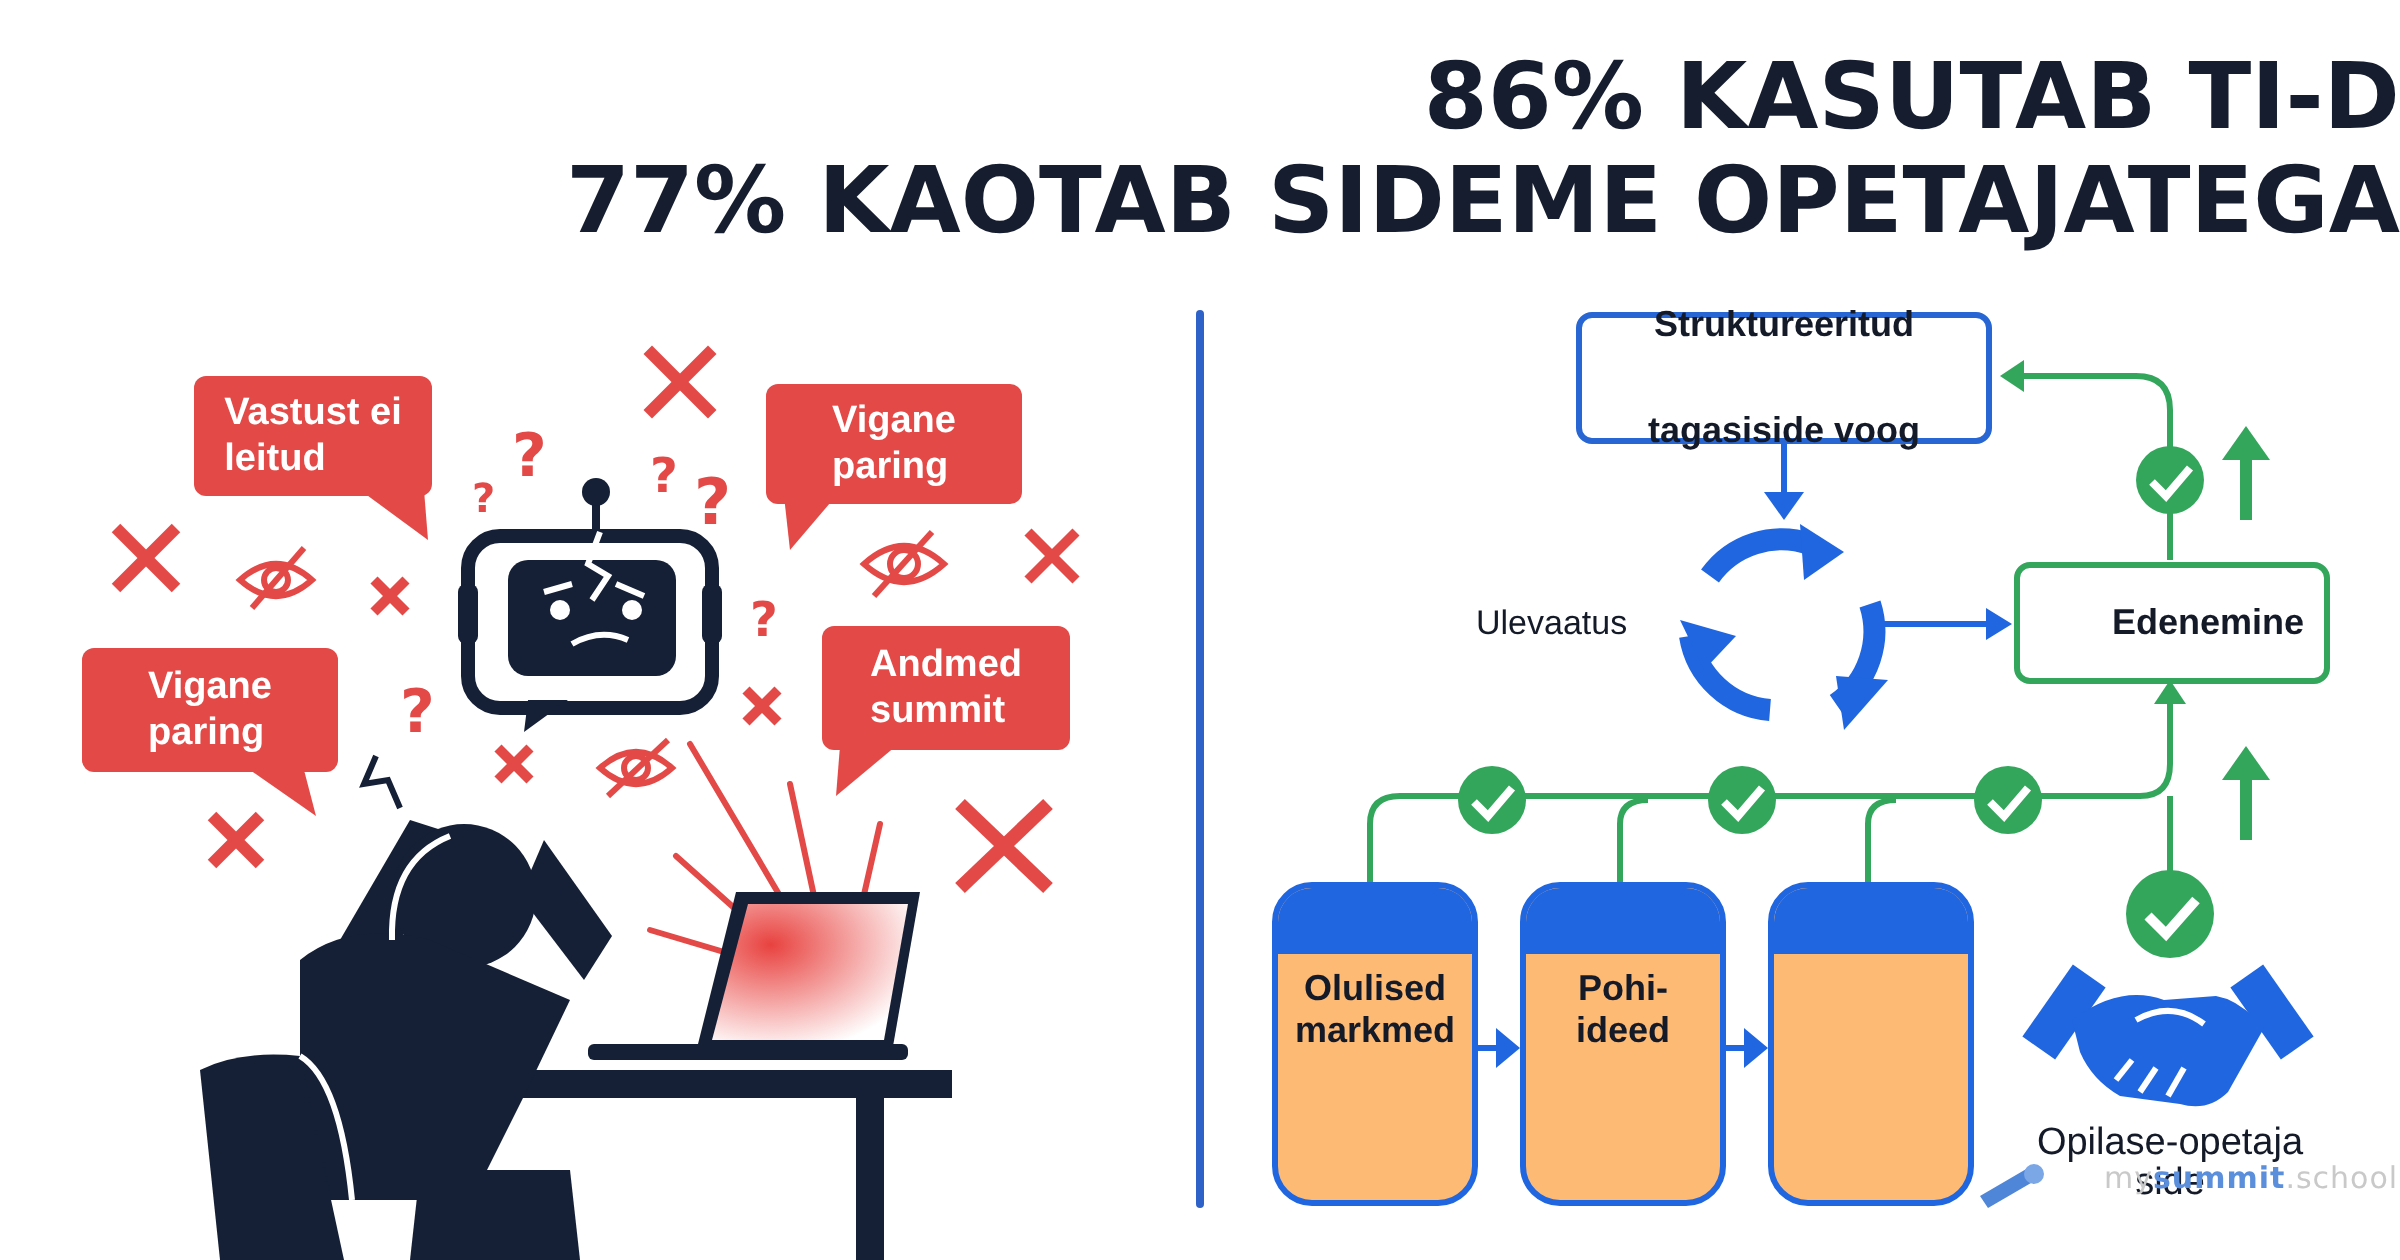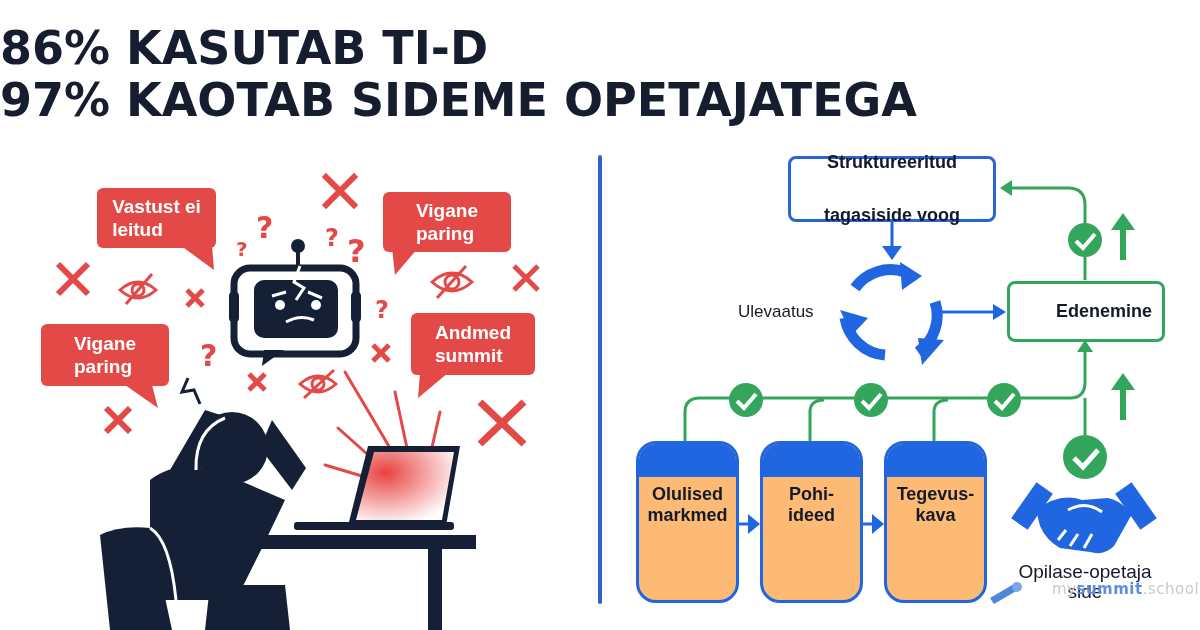--- a/index.html
+++ b/index.html
@@ -1,20 +1,20 @@
 <!DOCTYPE html>
 <html><head>
 <meta charset="utf-8">
 <style>
   * { box-sizing: border-box; margin: 0; padding: 0; }
   html, body { width: 1200px; height: 630px; background: #ffffff; overflow: hidden; }
   body { position: relative; font-family: "Liberation Sans", "DejaVu Sans", sans-serif; color: #151c2c; }
 
   .title {
-    position: absolute; left: 0; top: 22px; width: 1200px; text-align: left;
+    position: absolute; left: 0; top: 22px; width: 1200px; text-align: right;
     font-family: "DejaVu Sans", "Liberation Sans", sans-serif;
     font-weight: bold; color: #161d2e; letter-spacing: 0px;
   }
   .title .line { display: block; font-size: 46px; line-height: 52px; }
 
   .canvas { position: absolute; left: 0; top: 0; width: 1200px; height: 630px; }
 
   
   .bubble {
     position: absolute; background: #e34a47; color: #fff; border-radius: 6px;
@@ -45,21 +45,21 @@
 
   .label { position: absolute; font-weight: normal; color: #141a28; }
   .watermark { position: absolute; left: 1020px; top: 580px; font-size: 15px; letter-spacing: 0.5px; color: #c9c9c9; font-family: "DejaVu Sans", sans-serif; margin-left: 32px; }
   .watermark b { color: #5b8fdc; font-weight: bold; }
 </style>
 </head>
 <body>
 
 <h1 class="title">
   <span class="line">86% KASUTAB TI-D</span>
-  <span class="line">97% KAOTAB SIDEME OPETAJATEGA</span>
+  <span class="line">77% KAOTAB SIDEME OPETAJATEGA</span>
 </h1>
 
 <svg class="canvas" viewBox="0 0 1200 630" width="1200" height="630" xmlns="http://www.w3.org/2000/svg">
 
   <polygon points="180,245 212,245 214,270" fill="#e34a47"></polygon>
   <polygon points="392,248 418,248 395,275" fill="#e34a47"></polygon>
   <polygon points="125,385 152,385 158,408" fill="#e34a47"></polygon>
   <polygon points="420,373 448,373 418,398" fill="#e34a47"></polygon>
 
   <g stroke="#e34a47" stroke-width="6" stroke-linecap="square">
@@ -315,24 +315,20 @@
 </div>
 <div class="card" style="left:760px;top:441px;">
   <div class="head"></div>
   <div class="body">
     <div>Pohi-</div>
     <div>ideed</div>
   </div>
 </div>
 <div class="card" style="left:884px;top:441px;">
   <div class="head"></div>
-  <div class="body">
-    <div>Tegevus-</div>
-    <div>kava</div>
-  </div>
 </div>
 
 <div class="label" style="left:1005px;top:562px;width:160px;text-align:center;font-size:19px;line-height:20px;">
   <div>Opilase-opetaja</div>
   <div>side</div>
 </div>
 
 <div class="watermark"><span>my</span><b>summit</b><span>.school</span></div>
 
 </body></html>

